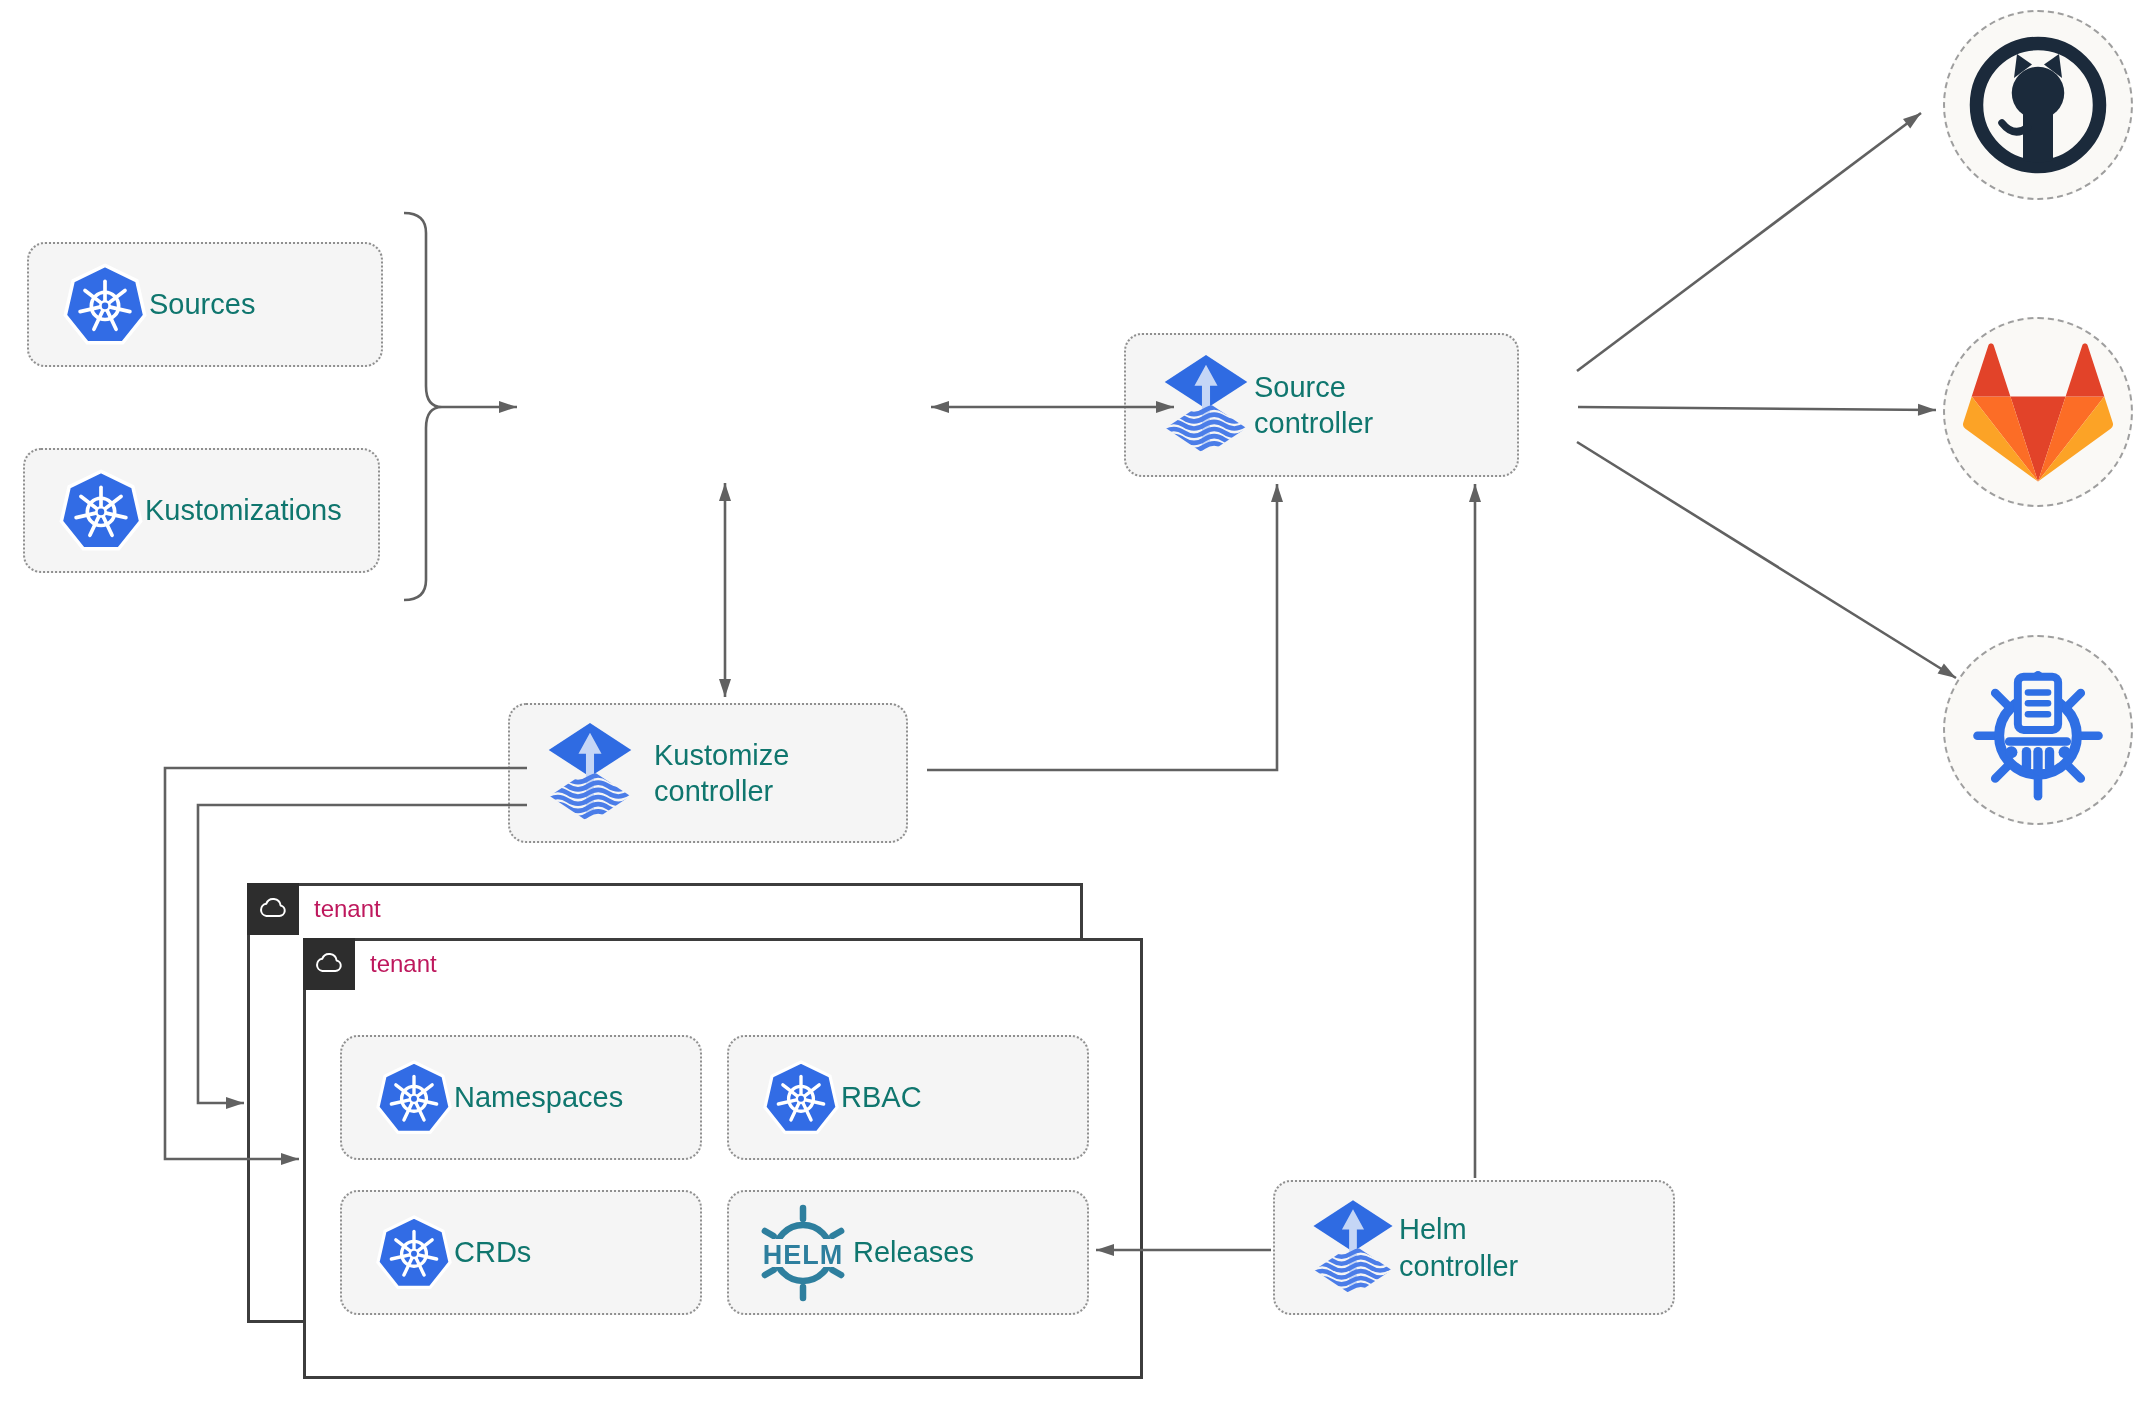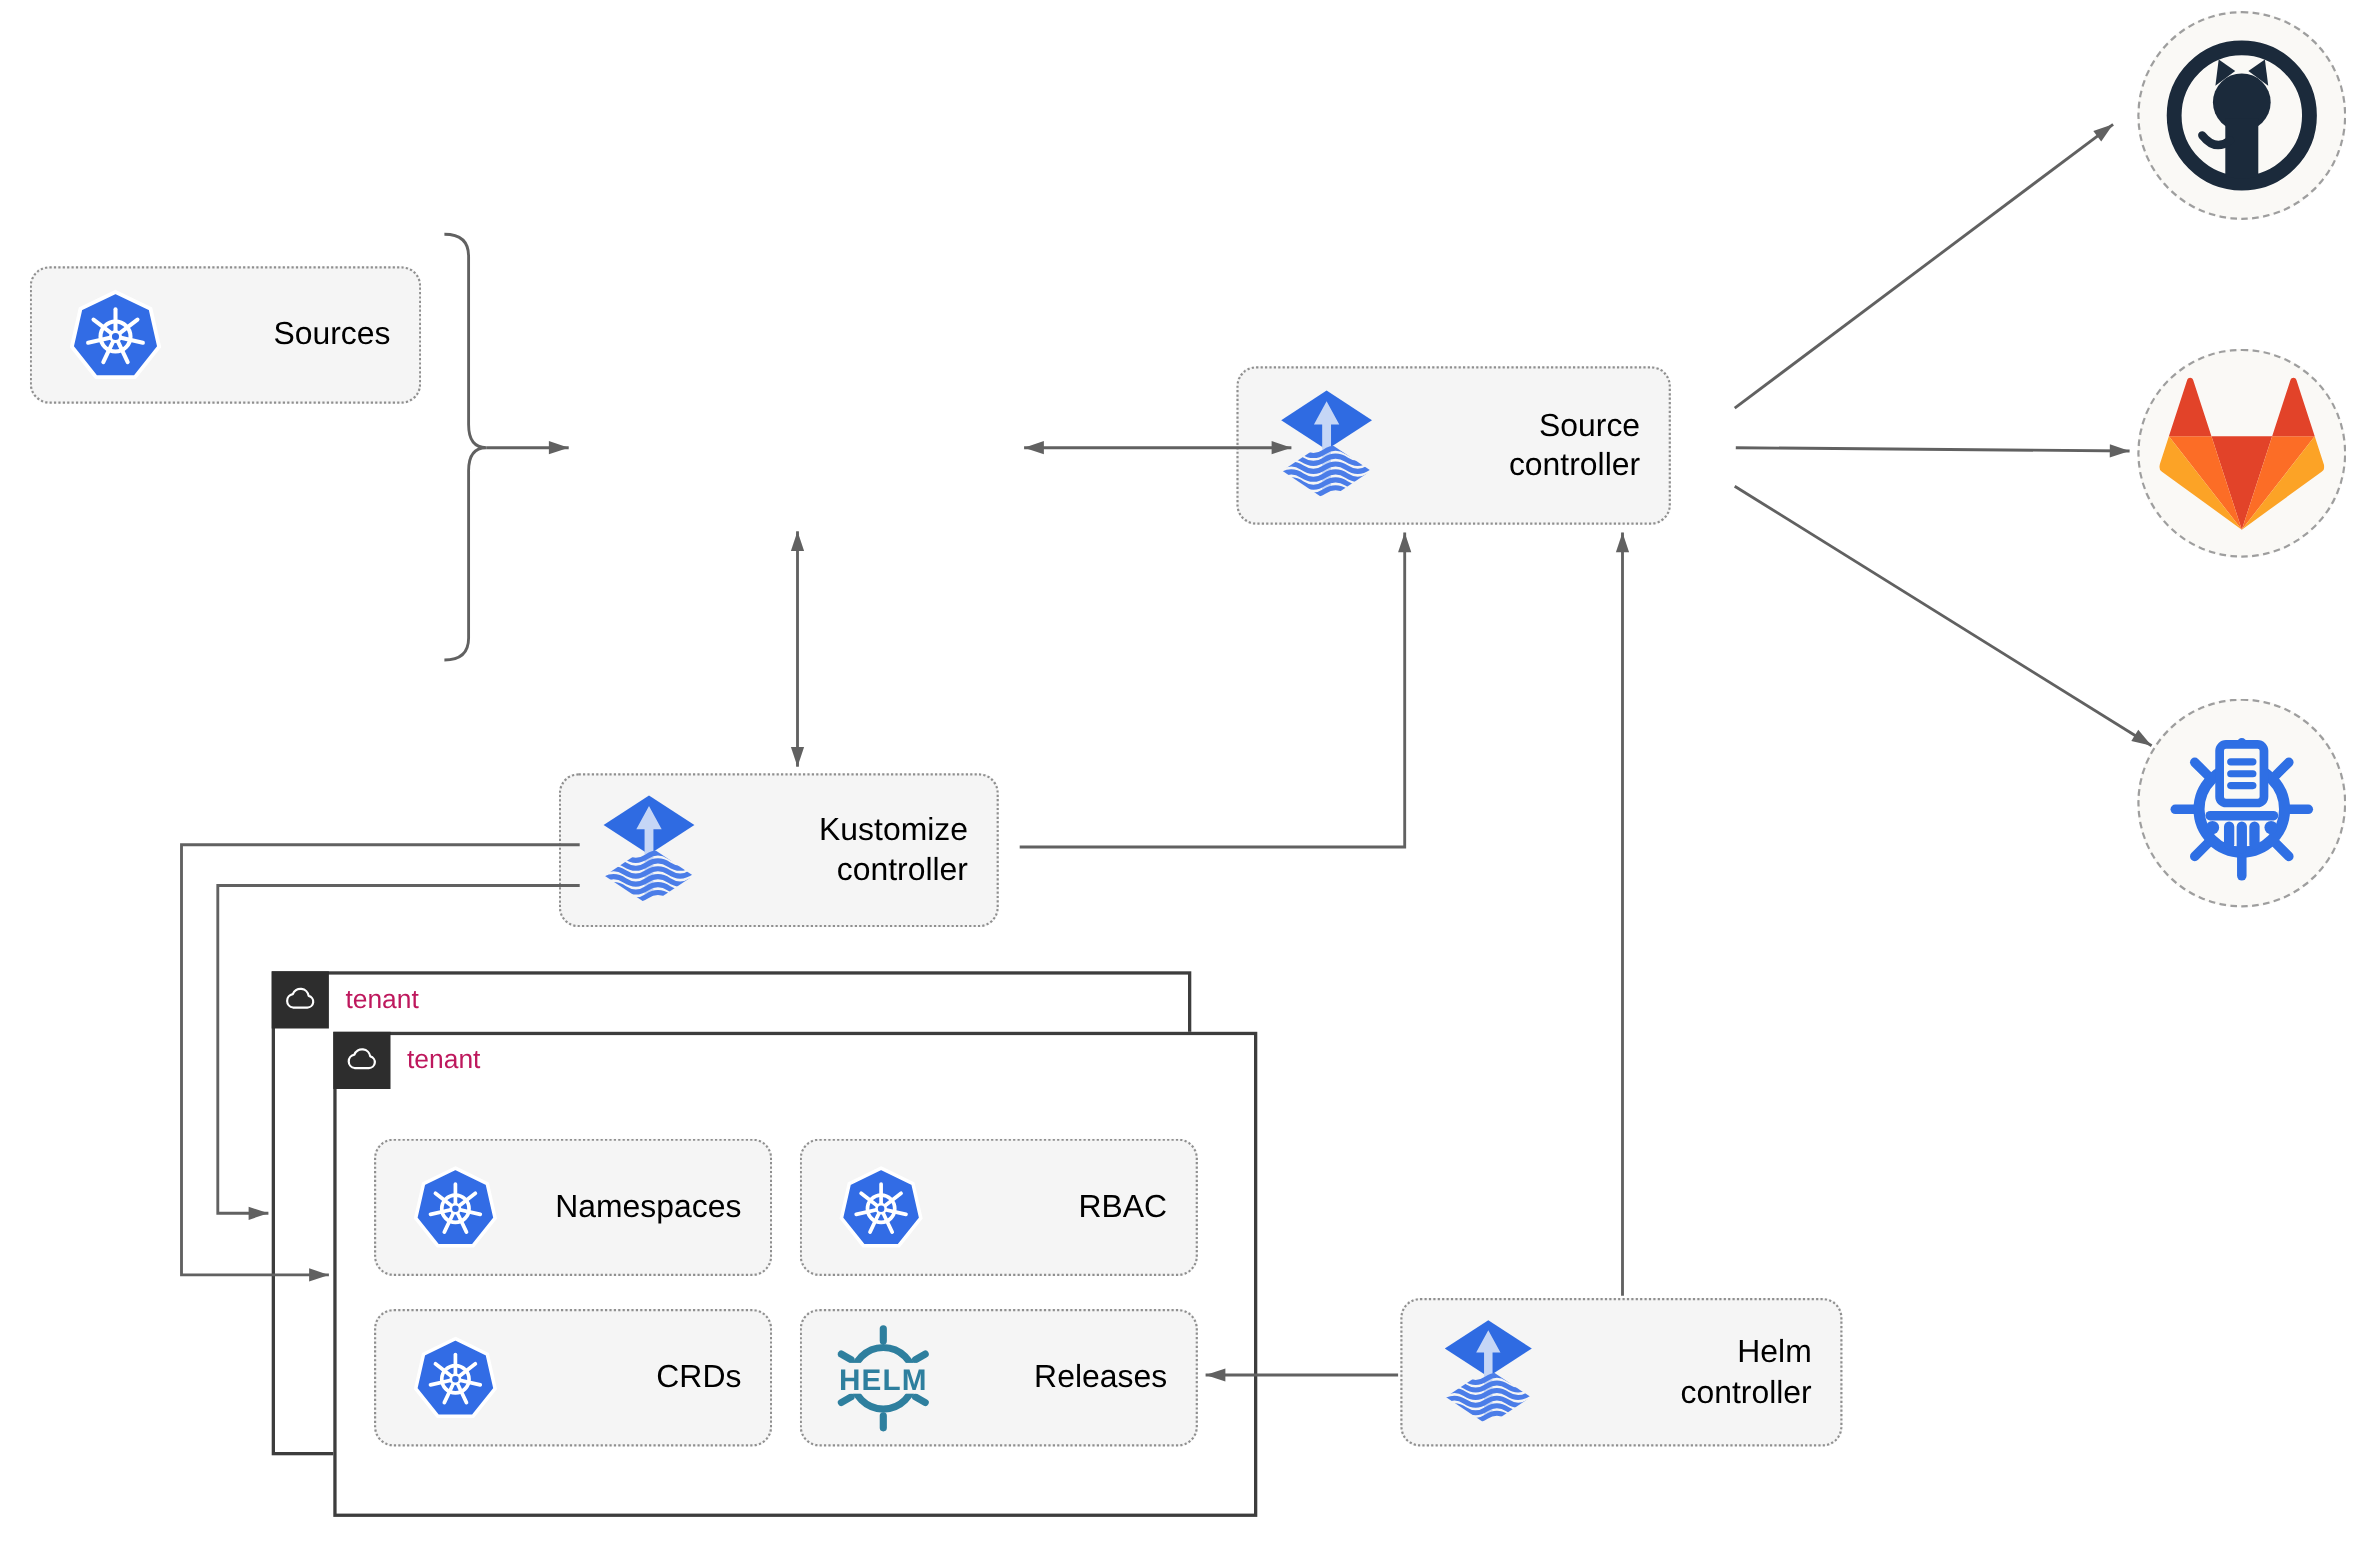--- a/index.html
+++ b/index.html
@@ -4,22 +4,22 @@
 <style>
   html,body{margin:0;padding:0;background:#ffffff;}
   body{font-family:"Liberation Sans","DejaVu Sans",sans-serif;color:#111;}
   .canvas{position:relative;width:2144px;height:1407px;background:#fff;overflow:hidden;}
 
   
   .node{position:absolute;box-sizing:border-box;background:#f5f5f5;
         border:2px dotted #8f8f8f;border-radius:18px;
         display:flex;align-items:center;z-index:3;}
   .node .ic{flex:0 0 auto;margin-left:32px;display:flex;align-items:center;}
-  .node .label{flex:1;text-align:right;font-size:29px;line-height:1.25;
-               color:#000000;padding-right:26px;white-space:pre-line;}
+  .node .label{flex:1;text-align:left;font-size:29px;line-height:1.25;
+               color:#0f766e;padding-right:26px;white-space:pre-line;}
 
   
   .tenant{position:absolute;box-sizing:border-box;background:#ffffff;
           border:3px solid #3d3d3d;}
   .tenant-outer{z-index:1;}
   .tenant-inner{z-index:2;}
   .badge{position:absolute;top:-3px;left:-3px;width:52px;height:52px;
          background:#2d2d2d;display:flex;align-items:center;justify-content:center;}
   .tlabel{position:absolute;top:-3px;left:64px;height:52px;line-height:52px;
           font-size:24px;color:#be185d;}
@@ -79,20 +79,28 @@
 
   <div class="node" style="left:27px;top:242px;width:356px;height:125px;">
     <span class="ic">
         <svg width="88" height="88">
           <use href="#sym-k8s"></use>
         </svg>
       </span>
     <span class="label">Sources</span>
   </div>
 
+  <div class="node" style="left:23px;top:448px;width:357px;height:125px;">
+    <span class="ic">
+        <svg width="88" height="88">
+          <use href="#sym-k8s"></use>
+        </svg>
+      </span>
+    <span class="label">Kustomizations</span>
+  </div>
 
 
   <div class="node" style="left:1124px;top:333px;width:395px;height:144px;">
     <span class="ic">
         <svg width="96" height="104">
           <use href="#sym-flux"></use>
         </svg>
       </span>
     <span class="label">Source
 controller</span>

